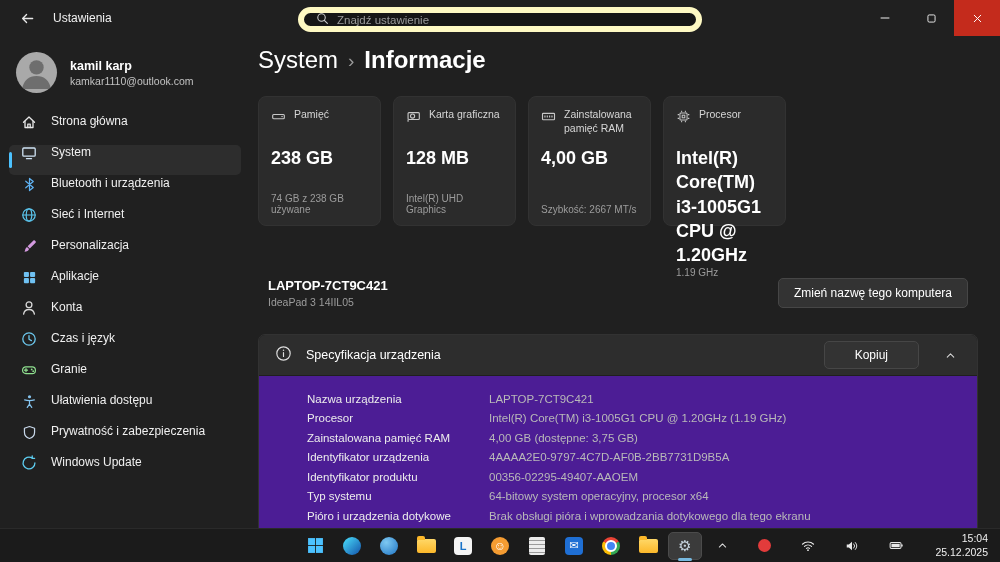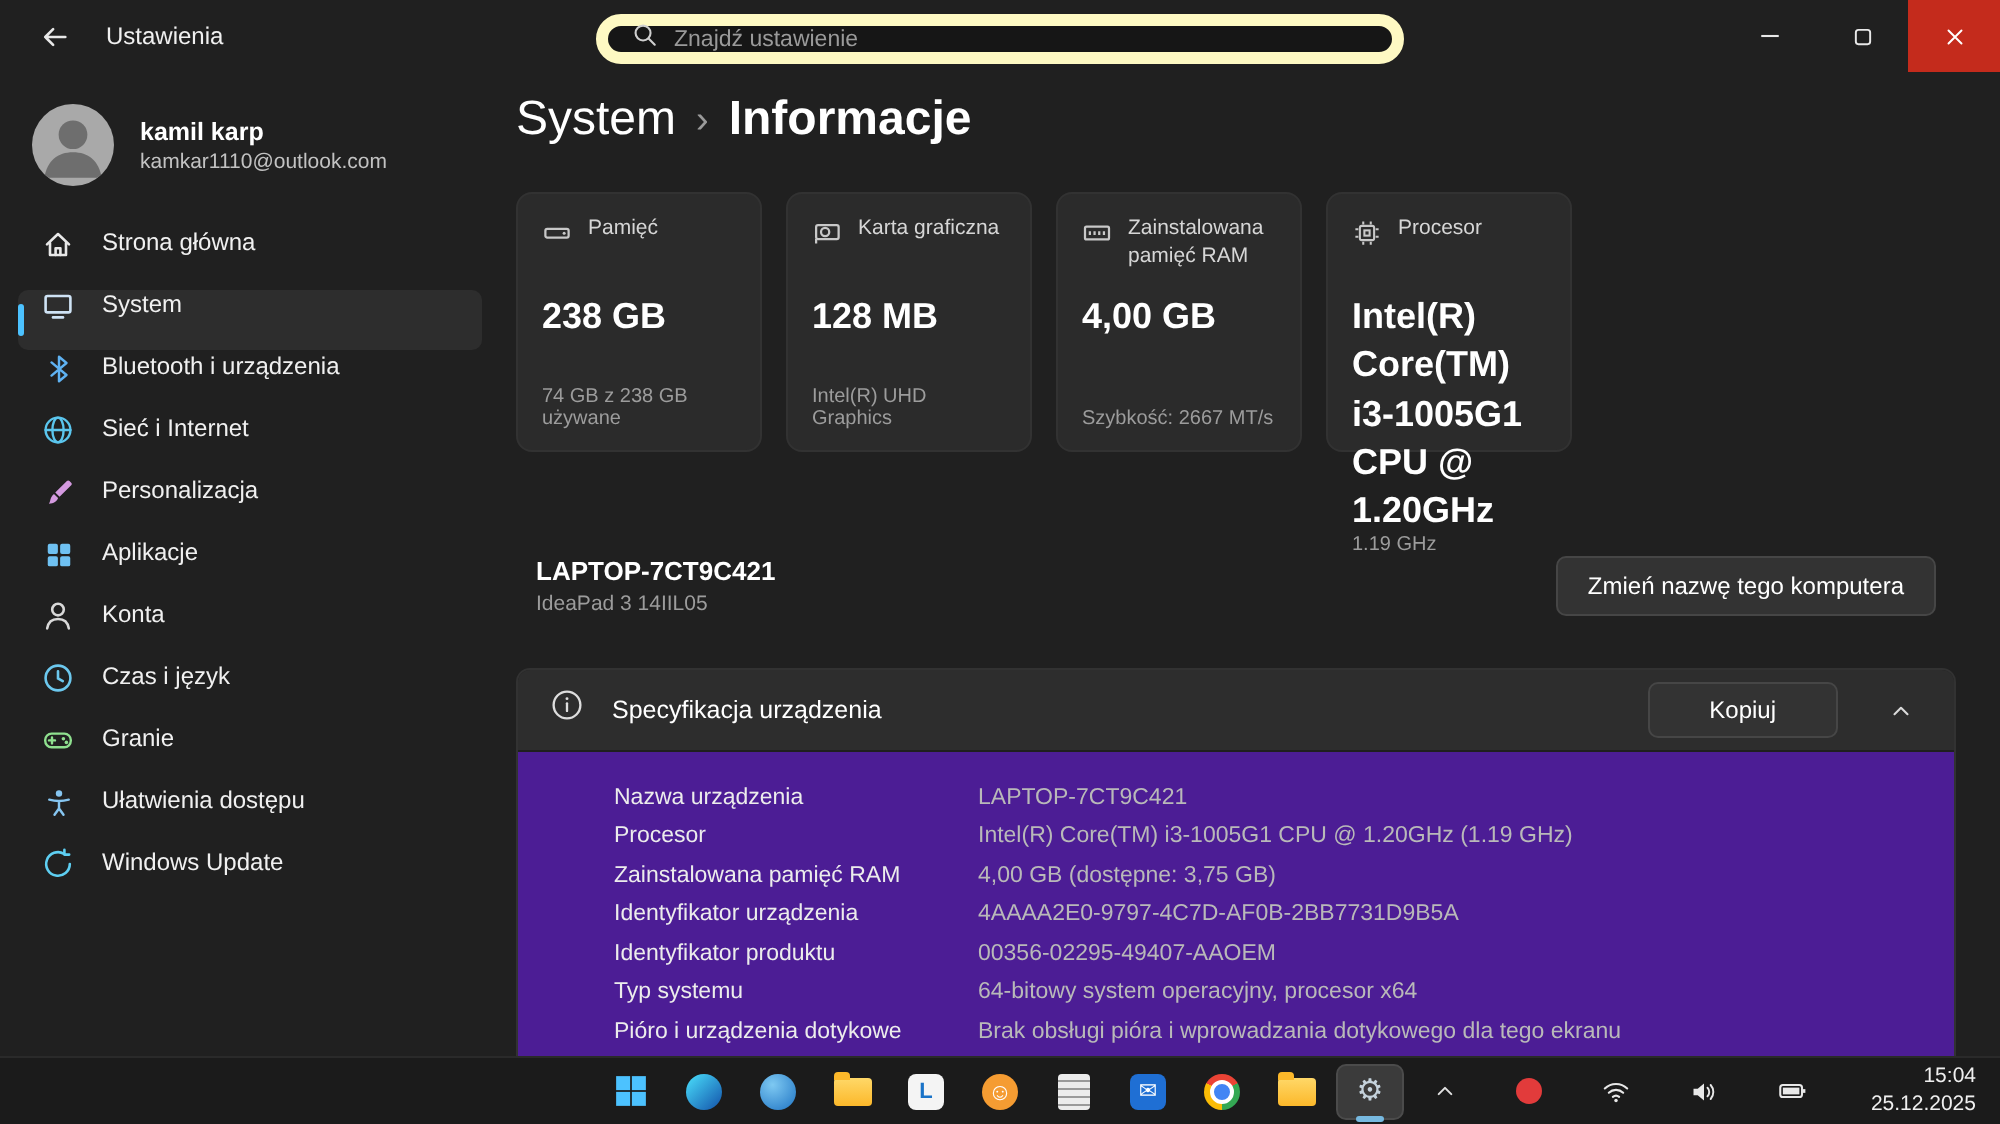--- a/index.html
+++ b/index.html
@@ -239,20 +239,28 @@
       <div class="nav-item">
         <span class="nav-icon">
           <svg viewBox="0 0 16 16" width="15" height="15" fill="none" stroke="#86c5f0" stroke-width="1.3" stroke-linecap="round" stroke-linejoin="round">
               <circle cx="8" cy="2.9" r="1.7" fill="#86c5f0" stroke="none"></circle>
               <path d="M2.8 6.2c3.4 1 7 1 10.4 0M8 7.3v3.6m0 0-2.4 3.4M8 10.9l2.4 3.4"></path>
             </svg>
         </span>
         <span>Ułatwienia dostępu</span>
       </div>
 
+      <div class="nav-item">
+        <span class="nav-icon">
+          <svg viewBox="0 0 16 16" width="15" height="15" fill="none" stroke="#c8d8ea" stroke-width="1.3" stroke-linejoin="round">
+              <path d="M8 1.6l5.4 1.9v4.3c0 3.4-2.2 5.6-5.4 6.6-3.2-1-5.4-3.2-5.4-6.6V3.5z"></path>
+            </svg>
+        </span>
+        <span>Prywatność i zabezpieczenia</span>
+      </div>
 
       <div class="nav-item">
         <span class="nav-icon">
           <svg viewBox="0 0 16 16" width="16" height="16" fill="none" stroke="#5ecff2" stroke-width="1.3" stroke-linecap="round" stroke-linejoin="round">
               <path d="M13.9 8A5.9 5.9 0 1 1 11 2.9"></path>
               <path d="M11.2 0.9v2.4h2.4"></path>
             </svg>
         </span>
         <span>Windows Update</span>
       </div>

